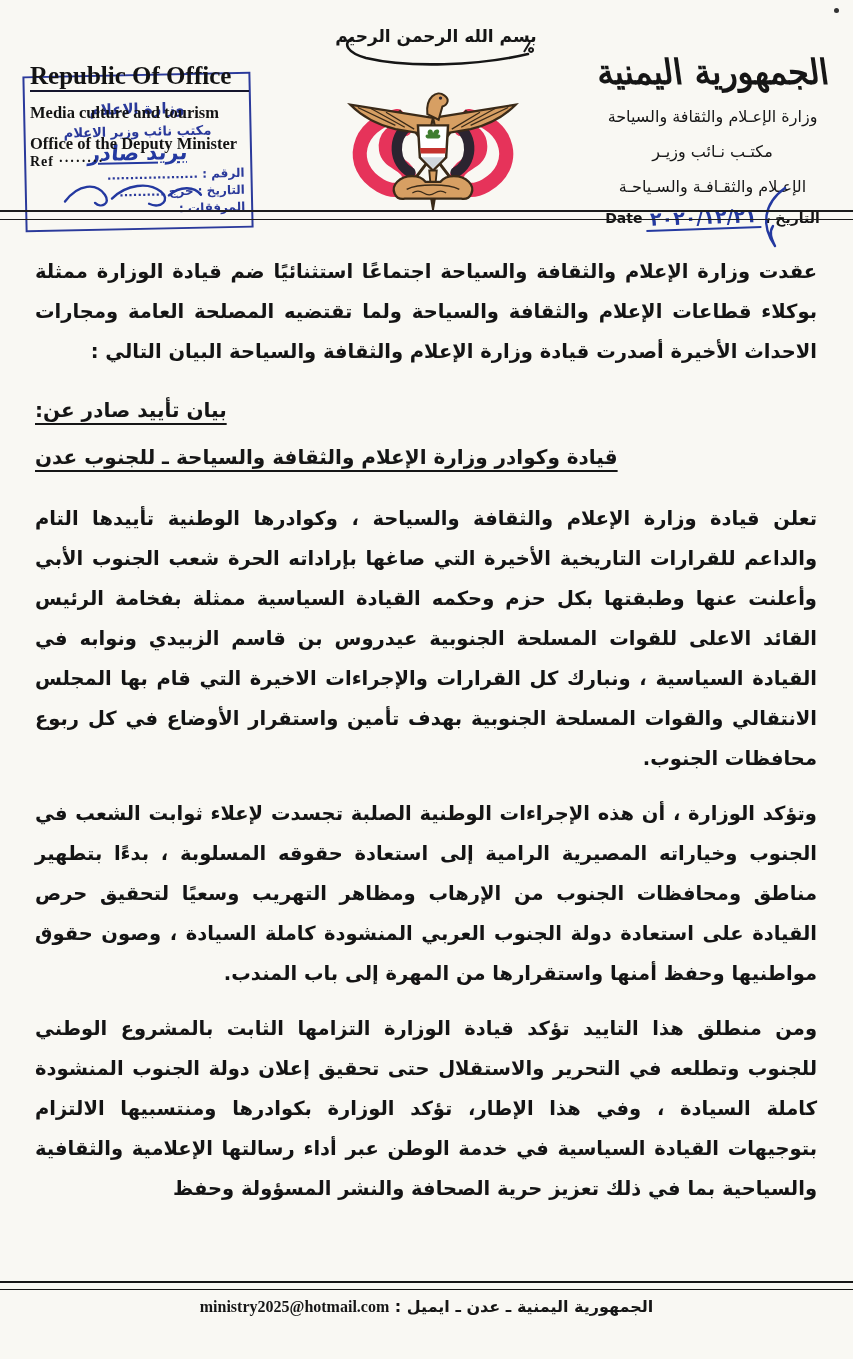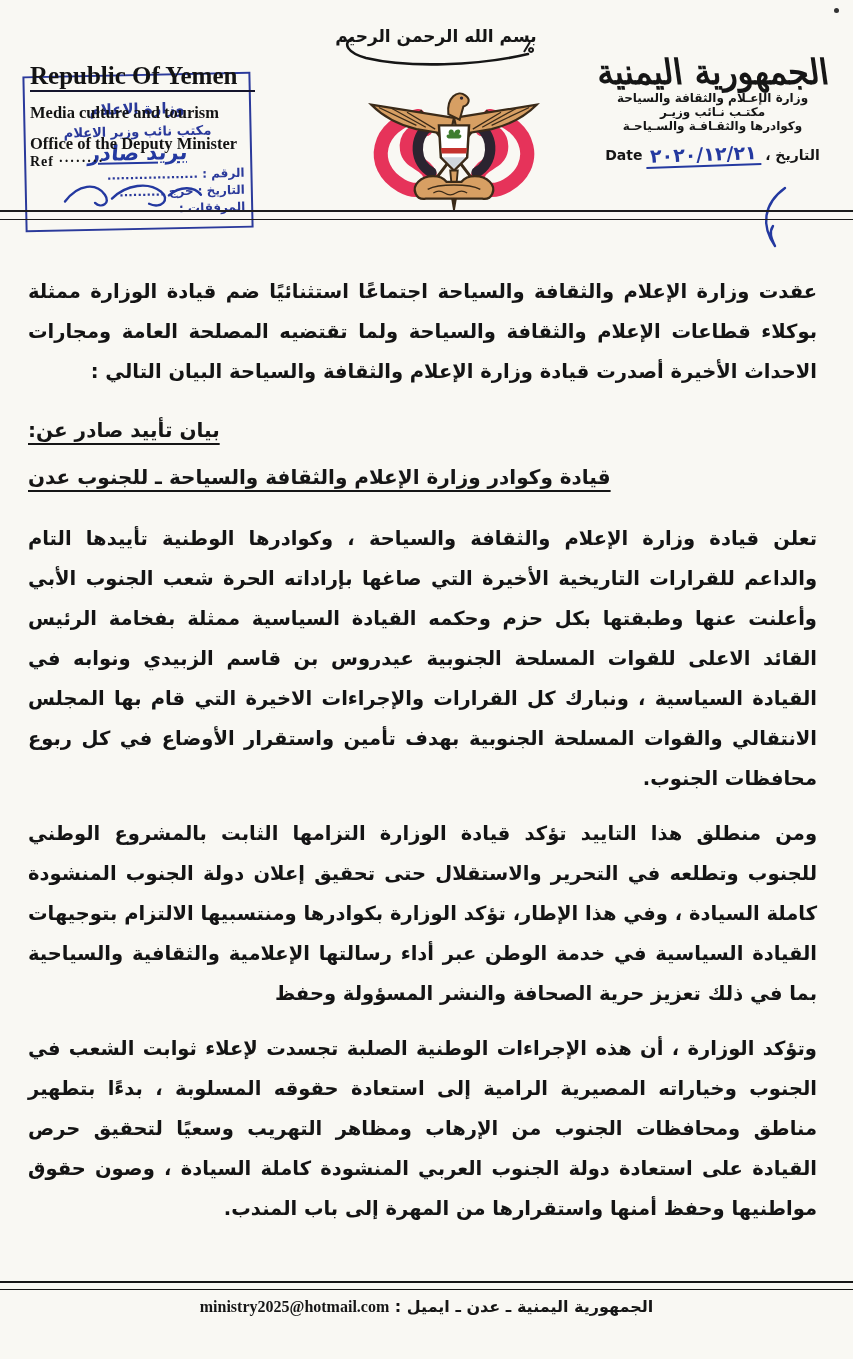--- a/index.html
+++ b/index.html
@@ -22,34 +22,34 @@
     transform:skewX(-6deg);letter-spacing:3px;
     text-decoration:underline;font-weight:bold;}
   .stamp-small{font-size:12px;margin-top:3px;text-align:right;}
   .stamp-scrawl{position:absolute;left:30px;top:96px;pointer-events:none;}
   .eng-block{position:absolute;left:30px;top:62px;width:250px;color:#131313;
     font-family:"Liberation Serif","DejaVu Serif",serif;font-weight:bold;}
   .eng-title{font-size:25px;border-bottom:2px solid #15152c;display:inline-block;padding-right:18px;}
   .eng-line{font-size:16.5px;margin-top:11px;}
   .eng-ref{font-size:14px;letter-spacing:1px;}
   
-  .center-block{position:absolute;left:318px;top:14px;width:230px;text-align:right;}
+  .center-block{position:absolute;left:318px;top:14px;width:230px;text-align:center;}
   
   .right-block{position:absolute;right:8px;top:52px;width:265px;direction:rtl;text-align:center;}
   .calligraphy{font-family:"DejaVu Serif","Liberation Serif",serif;
     font-size:33px;font-weight:900;transform:skewX(8deg) scaleY(1.05);letter-spacing:-1px;}
-  .r-line{font-size:12px;font-weight:bold;margin-top:0;letter-spacing:.5px;}
+  .r-line{font-size:16px;font-weight:normal;margin-top:16px;letter-spacing:.5px;}
   .date-row{margin-top:10px;font-size:14px;font-weight:bold;direction:rtl;
     display:flex;align-items:center;justify-content:center;gap:4px;}
   .date-hand{color:#2439a0;font-size:19px;font-weight:bold;transform:rotate(-2deg);
     border-bottom:2px solid #2439a0;padding:0 4px;font-family:"DejaVu Sans",sans-serif;}
   .pen-stroke{position:absolute;right:58px;top:186px;pointer-events:none;}
   .speck{position:absolute;right:14px;top:8px;width:5px;height:5px;border-radius:50%;background:#333;}
   
-  .body-text{position:absolute;left:28px;right:36px;top:252px;direction:rtl;margin-top:20px;}
+  .body-text{position:absolute;left:35px;right:36px;top:252px;direction:rtl;}
   .para{font-size:19.5px;font-weight:bold;line-height:40px;text-align:justify;
     text-justify:inter-word;margin:0 0 15px 0;color:#141414;}
   .title-block{margin:14px 0 18px 0;}
   .title-line{font-size:20px;font-weight:bold;line-height:47px;text-align:left;
     text-decoration:underline;text-underline-offset:6px;}
   
   .ftr-rule{position:absolute;left:0;top:1281px;width:853px;height:6px;
     border-top:2px solid #161616;border-bottom:1px solid #161616;}
   .footer-line{position:absolute;left:0;top:1297px;width:100%;text-align:center;
     direction:rtl;font-size:16px;font-weight:bold;}
@@ -69,21 +69,21 @@
     <div class="stamp-hand">بريد صادر</div>
     <div class="stamp-small">الرقم : ....................</div>
     <div class="stamp-small">التاريخ : خرج ..........</div>
     <div class="stamp-small">المرفقات :</div>
     <svg class="stamp-scrawl" width="150" height="42" viewBox="0 0 150 42">
       <path d="M8,28 C22,10 40,10 48,22 C54,31 44,36 38,30 M55,26 C70,12 92,10 104,20 C114,28 104,38 92,32 M112,24 C124,14 138,16 144,24" fill="none" stroke="#2439a0" stroke-width="2.4" stroke-linecap="round"></path>
     </svg>
   </div>
 
   <div class="eng-block">
-    <div class="eng-title">Republic Of Yemen</div>
+    <div class="eng-title">Republic Of Office</div>
     <div class="eng-line">Media culture and tourism</div>
     <div class="eng-line">Office of the Deputy Minister</div>
     <div class="eng-ref">Ref ········</div>
   </div>
 
   <div class="center-block">
     <svg width="230" height="58" viewBox="0 0 230 58">
       <path d="M210,40 C160,52 90,54 48,44 C30,39 24,30 34,24" fill="none" stroke="#161616" stroke-width="2.6" stroke-linecap="round"></path>
       <text x="118" y="28" text-anchor="middle" font-size="17" font-weight="bold" font-family="DejaVu Sans, sans-serif" fill="#161616" direction="rtl">بسم الله الرحمن الرحيم</text>
       <path d="M206,38 l6,-10 M213,34 a2,2 0 1,0 .1,0" fill="none" stroke="#161616" stroke-width="2"></path>
@@ -117,21 +117,21 @@
       <path d="M72,120 C84,114 116,114 128,120" fill="none" stroke="#3a2a18" stroke-width="1.6"></path>
       <path d="M78,124 q6,-4 12,0 q6,4 12,0 q6,-4 12,0" fill="none" stroke="#3a2a18" stroke-width="1.2"></path>
       <path d="M97,130 L103,130 L101,142 L99,142 Z" fill="#3a2a18"></path>
     </svg>
   </div>
 
   <div class="right-block">
     <div class="calligraphy">الجمهورية اليمنية</div>
     <div class="r-line">وزارة الإعـلام والثقافة والسياحة</div>
     <div class="r-line">مكتـب نـائب وزيـر</div>
-    <div class="r-line">وكوادرها والثقـافـة والسـياحـة</div>
+    <div class="r-line">الإعـلام والثقـافـة والسـياحـة</div>
     <div class="date-row">
       <span>التاريخ ،</span>
       <span class="date-hand">٢٠٢٠/١٢/٢١</span>
       <span>Date</span>
     </div>
   </div>
 
   <svg class="pen-stroke" width="50" height="64" viewBox="0 0 50 64">
     <path d="M40,2 C18,18 16,40 30,60 M30,60 C26,52 24,46 28,40" fill="none" stroke="#2439a0" stroke-width="2.4" stroke-linecap="round"></path>
   </svg>
@@ -140,22 +140,22 @@
 
   <div class="body-text">
     <p class="para">عقدت وزارة الإعلام والثقافة والسياحة اجتماعًا استثنائيًا ضم قيادة الوزارة ممثلة بوكلاء قطاعات الإعلام والثقافة والسياحة ولما تقتضيه المصلحة العامة ومجارات الاحداث الأخيرة أصدرت قيادة وزارة الإعلام والثقافة والسياحة البيان التالي :</p>
 
     <div class="title-block">
       <div class="title-line">بيان تأييد صادر عن:</div>
       <div class="title-line">قيادة وكوادر وزارة الإعلام والثقافة والسياحة ـ للجنوب عدن</div>
     </div>
 
     <p class="para">تعلن قيادة وزارة الإعلام والثقافة والسياحة ، وكوادرها الوطنية تأييدها التام والداعم للقرارات التاريخية الأخيرة التي صاغها بإراداته الحرة شعب الجنوب الأبي وأعلنت عنها وطبقتها بكل حزم وحكمه القيادة السياسية ممثلة بفخامة الرئيس القائد الاعلى للقوات المسلحة الجنوبية عيدروس بن قاسم الزبيدي ونوابه في القيادة السياسية ، ونبارك كل القرارات والإجراءات الاخيرة التي قام بها المجلس الانتقالي والقوات المسلحة الجنوبية بهدف تأمين واستقرار الأوضاع في كل ربوع محافظات الجنوب.</p>
+    <p class="para">وتؤكد الوزارة ، أن هذه الإجراءات الوطنية الصلبة تجسدت لإعلاء ثوابت الشعب في الجنوب وخياراته المصيرية الرامية إلى استعادة حقوقه المسلوبة ، بدءًا بتطهير مناطق ومحافظات الجنوب من الإرهاب ومظاهر التهريب وسعيًا لتحقيق حرص القيادة على استعادة دولة الجنوب العربي المنشودة كاملة السيادة ، وصون حقوق مواطنيها وحفظ أمنها واستقرارها من المهرة إلى باب المندب.</p>
     <p class="para">ومن منطلق هذا التاييد تؤكد قيادة الوزارة التزامها الثابت بالمشروع الوطني للجنوب وتطلعه في التحرير والاستقلال حتى تحقيق إعلان دولة الجنوب المنشودة كاملة السيادة ، وفي هذا الإطار، تؤكد الوزارة بكوادرها ومنتسبيها الالتزام بتوجيهات القيادة السياسية في خدمة الوطن عبر أداء رسالتها الإعلامية والثقافية والسياحية بما في ذلك تعزيز حرية الصحافة والنشر المسؤولة وحفظ</p>
-    <p class="para">وتؤكد الوزارة ، أن هذه الإجراءات الوطنية الصلبة تجسدت لإعلاء ثوابت الشعب في الجنوب وخياراته المصيرية الرامية إلى استعادة حقوقه المسلوبة ، بدءًا بتطهير مناطق ومحافظات الجنوب من الإرهاب ومظاهر التهريب وسعيًا لتحقيق حرص القيادة على استعادة دولة الجنوب العربي المنشودة كاملة السيادة ، وصون حقوق مواطنيها وحفظ أمنها واستقرارها من المهرة إلى باب المندب.</p>
   </div>
 
   <div class="ftr-rule"></div>
   <div class="footer-line">
     <span>الجمهورية اليمنية ـ عدن ـ ايميل :</span>
     <span class="email">ministry2025@hotmail.com</span>
   </div>
 
 </div>
 

